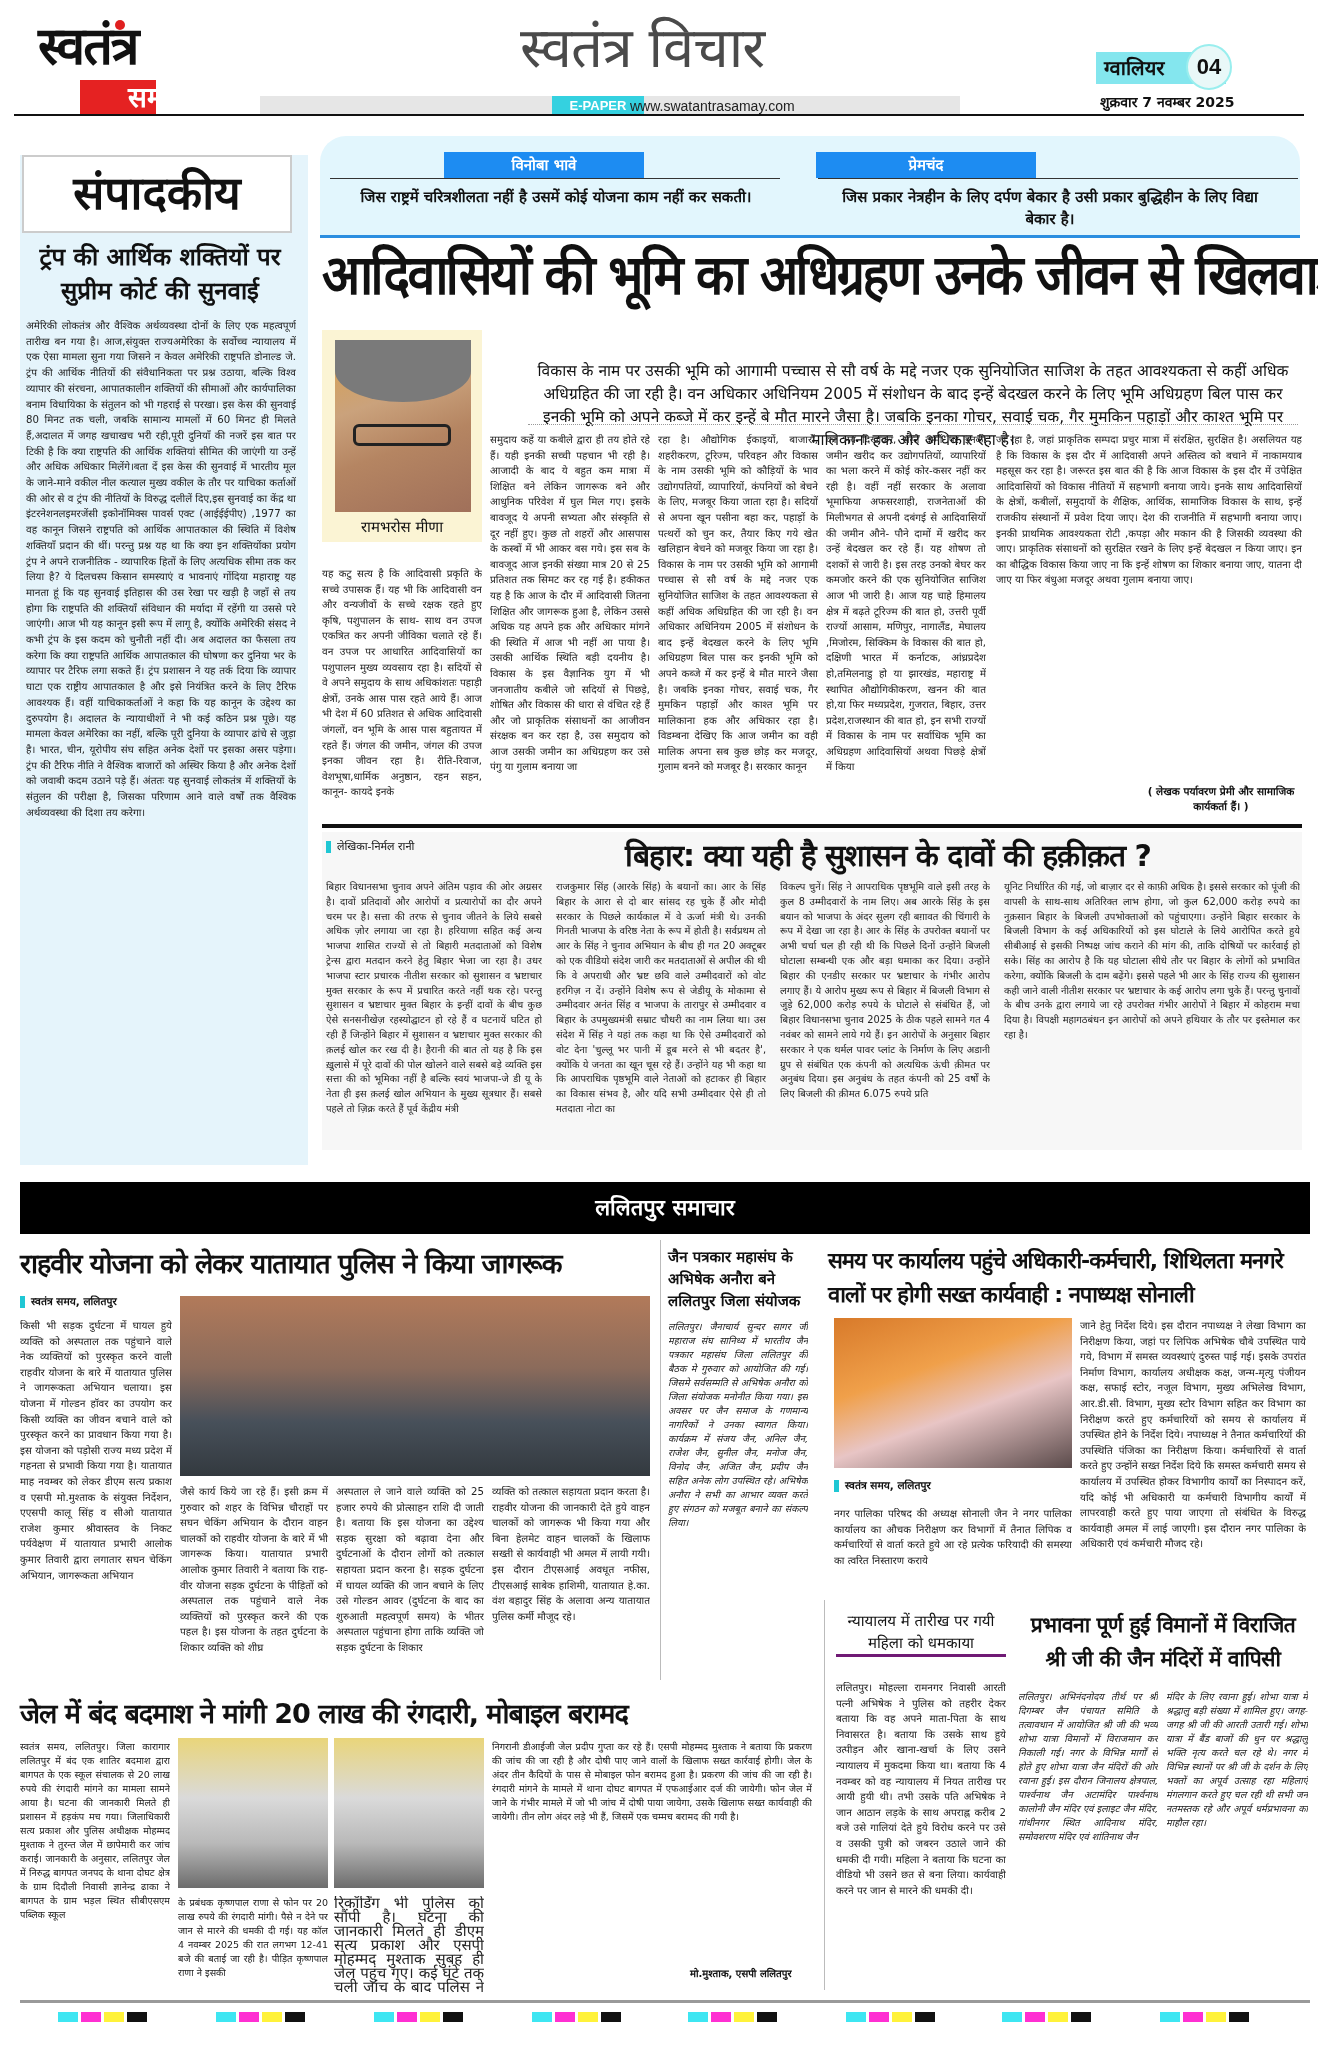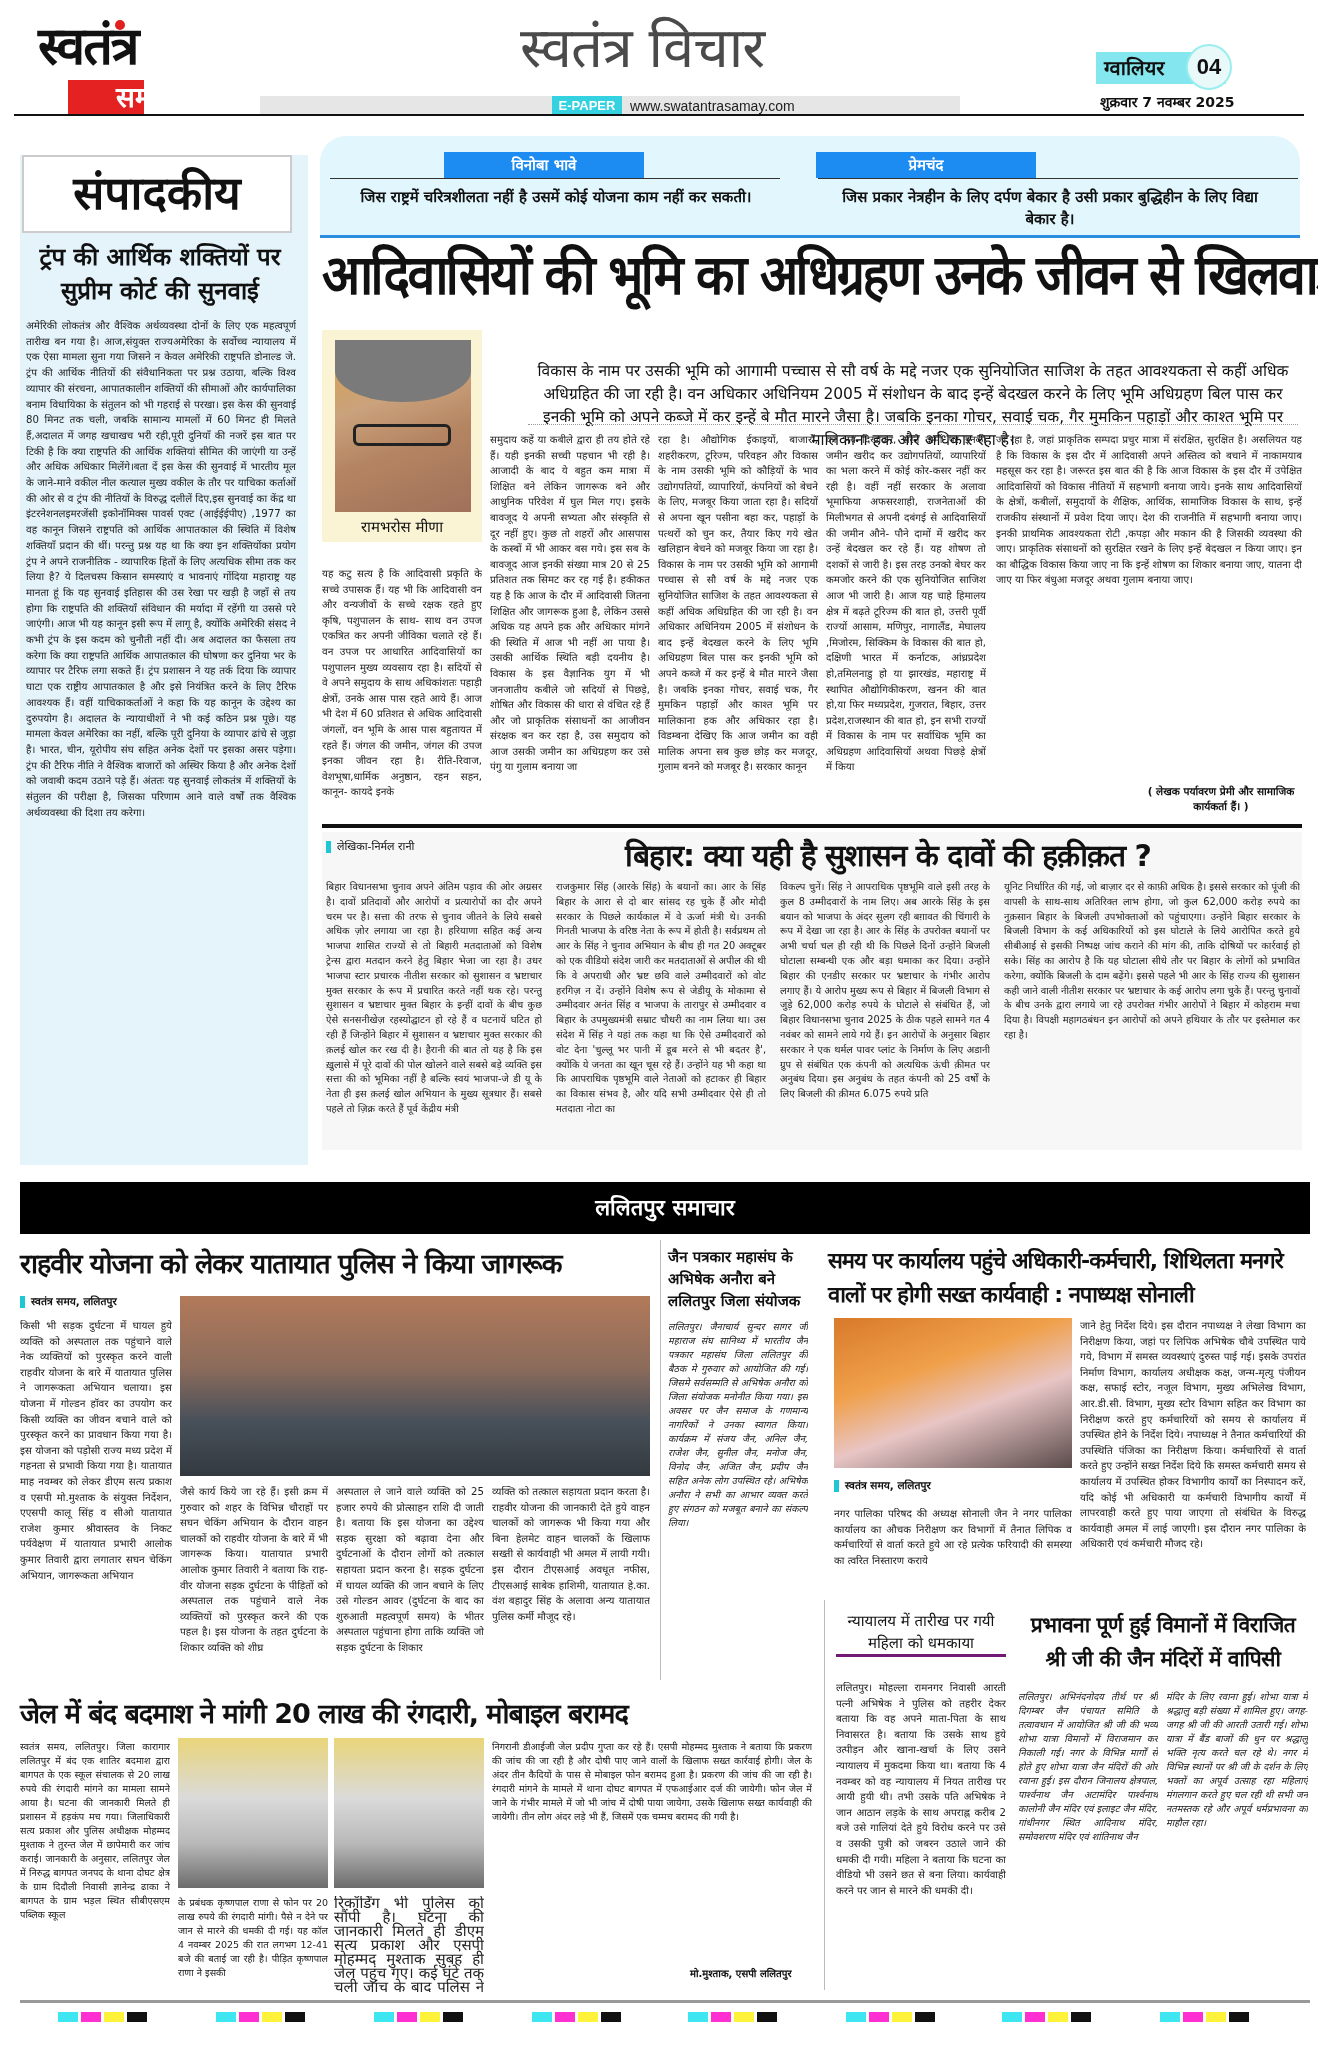--- a/index.html
+++ b/index.html
@@ -1,24 +1,24 @@
 <!DOCTYPE html>
 <html><head>
 <meta charset="utf-8">
 <style>
   * { box-sizing: border-box; margin: 0; padding: 0; }
   body { width: 1318px; height: 2047px; background: #fff; font-family: "DejaVu Sans", sans-serif; color: #111; position: relative; overflow: hidden; }
   .abs { position: absolute; }
   .masthead-rule { left: 14px; right: 14px; top: 114px; height: 2px; background: #111; }
   .logo-top { left: 38px; top: 20px; font: bold 52px "DejaVu Serif", serif; letter-spacing: -2px; line-height: 1; }
   .logo-dot { left: 115px; top: 20px; width: 10px; height: 10px; border-radius: 50%; background: #e02020; }
-  .logo-box { left: 68px; top: 80px; width: 76px; height: 36px; background: #e52222; color: #fff; font: bold 28px "DejaVu Sans", sans-serif; text-align: center; line-height: 36px; padding-left: 48px; }
+  .logo-box { left: 80px; top: 80px; width: 76px; height: 36px; background: #e52222; color: #fff; font: bold 28px "DejaVu Sans", sans-serif; text-align: center; line-height: 36px; padding-left: 48px; }
   .title-main { left: 520px; top: 20px; font: 56px "DejaVu Sans", sans-serif; color: #4a4a4a; letter-spacing: -1px; line-height: 1; }
   .epaper-bar { left: 260px; top: 96px; width: 700px; height: 20px; background: #e6e6e6; }
-  .epaper-tag { left: 552px; top: 96px; width: 70px; height: 20px; background: #34d1e0; color: #fff; font: bold 13px "Liberation Sans", sans-serif; text-align: center; line-height: 20px; }
+  .epaper-tag { left: 552px; top: 96px; width: 92px; height: 20px; background: #34d1e0; color: #fff; font: bold 13px "Liberation Sans", sans-serif; text-align: center; line-height: 20px; }
   .epaper-url { left: 630px; top: 96px; font: 14px "Liberation Sans", sans-serif; line-height: 20px; color: #222; }
   .city-badge { left: 1096px; top: 52px; width: 130px; height: 32px; background: #84e6ee; }
   .city-name { left: 1104px; top: 54px; font: bold 20px "DejaVu Sans", sans-serif; color: #111; }
   .page-circle { left: 1186px; top: 44px; width: 46px; height: 46px; border-radius: 50%; background: #e9f8f8; border: 2px solid #9ee; font: bold 22px "Liberation Sans", sans-serif; text-align: center; line-height: 42px; }
   .date-line { left: 1100px; top: 92px; font: bold 14px "DejaVu Sans", sans-serif; }
 
   .editorial-col { left: 20px; top: 155px; width: 288px; height: 1010px; background: #e5f4fb; }
   .ed-box { left: 22px; top: 155px; width: 270px; height: 78px; background: #fff; border: 2px solid #ccc; font: bold 46px "DejaVu Serif", serif; text-align: center; line-height: 72px; }
   .ed-headline { left: 30px; top: 240px; width: 260px; font: bold 24px "DejaVu Sans", sans-serif; text-align: center; line-height: 34px; }
   .ed-body { left: 26px; top: 318px; width: 270px; height: 840px; font: 10.2px "DejaVu Sans", sans-serif; line-height: 15.7px; text-align: justify; overflow: hidden; color: #222; }

